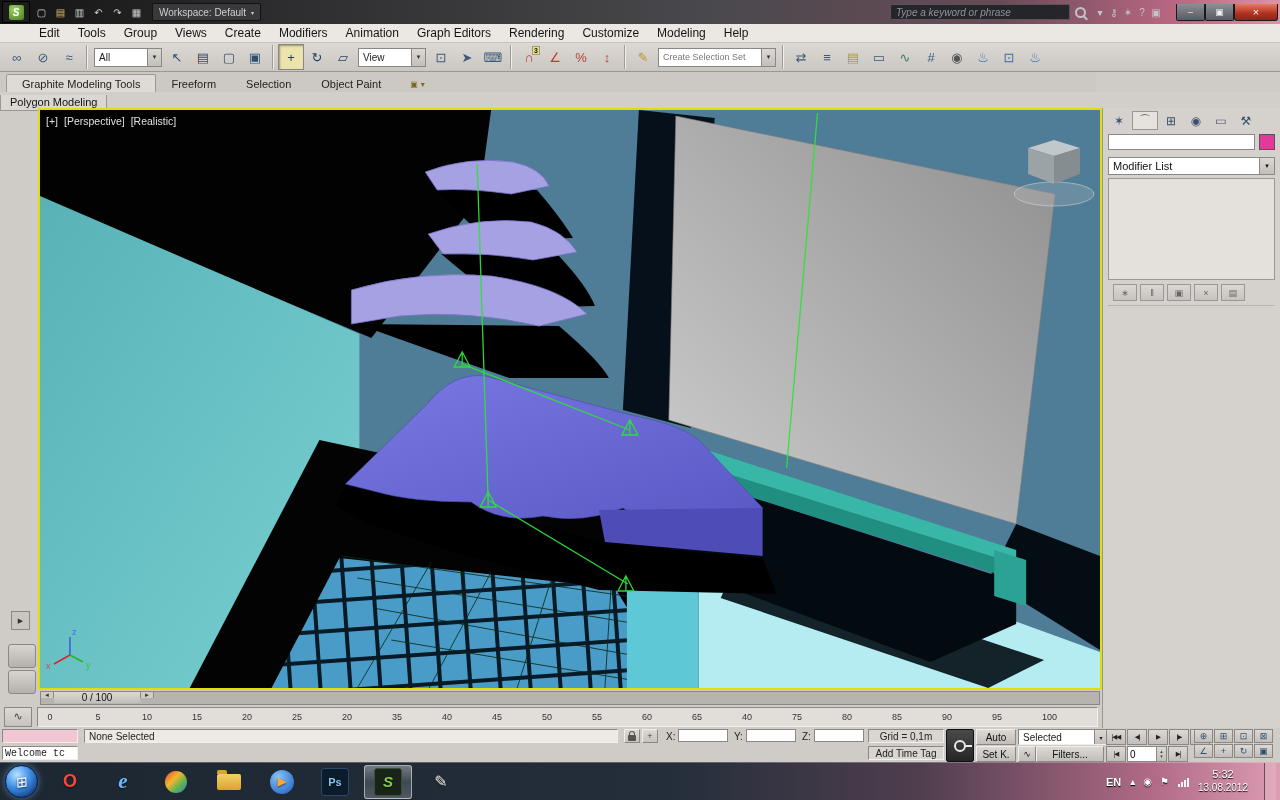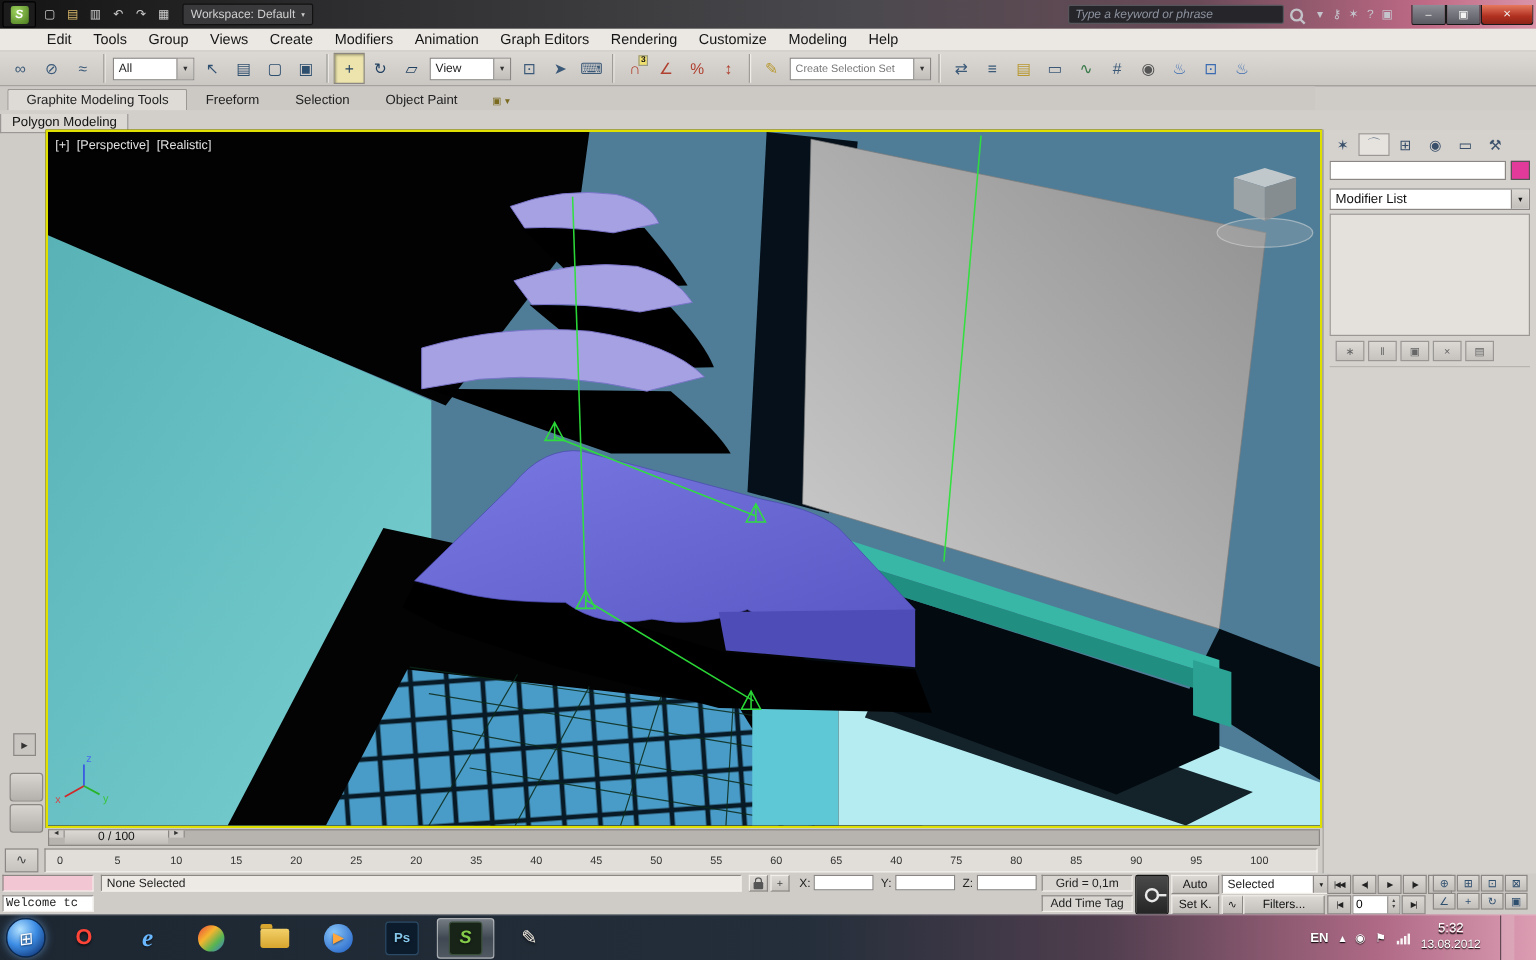--- a/index.html
+++ b/index.html
@@ -190,21 +190,21 @@
   .tb-slot[data-app="taskbar-folder"] .tb-tile:before{content:"";position:absolute;left:0;top:-4px;width:10px;
     height:4px;background:#d8a52e;border-radius:2px 2px 0 0}
   .tb-slot[data-app="taskbar-mediaplayer"] .tb-tile{border-radius:50%;width:24px;height:24px;
     background:radial-gradient(circle at 35% 30%,#86c4f8,#1a5ac2)}
   .tb-slot[data-app="taskbar-mediaplayer"] .tb-glyph{font-size:11px}
   .tb-slot[data-app="taskbar-photoshop"] .tb-tile{background:#0c1c2c;border:1px solid #2a4a66;border-radius:3px}
   .tb-slot[data-app="taskbar-photoshop"] .tb-glyph{font-size:11px;font-weight:bold}
   .tb-slot[data-app="taskbar-3dsmax"] .tb-tile{background:#192419;border:1px solid #3a4f3a;border-radius:3px}
   .tb-slot[data-app="taskbar-3dsmax"] .tb-glyph{font-style:italic;font-size:15px}
   .tb-slot[data-app="taskbar-paint"] .tb-glyph{font-size:16px;font-weight:normal}
-  .tray{margin-left:auto;display:flex;align-items:center;gap:9px;color:#fff;padding-right:18px}
+  .tray{margin-left:auto;display:flex;align-items:center;gap:9px;color:#fff;padding-right:4px}
   .tray-lang{font-size:11px;font-weight:bold;text-shadow:0 1px 1px #000}
   .tray-ic{font-size:10px;text-shadow:0 1px 1px #000}
   .netbars{display:flex;align-items:flex-end;gap:1px;height:10px}
   .netbars i{display:block;width:2px;background:#fff;opacity:.92}
   .clock{text-align:center;font-size:11px;line-height:1.25;color:#fff;text-shadow:0 1px 1px #000}
   .clock .date{font-size:10px}
   .showdesk{width:11px;height:38px;margin-left:7px;background:rgba(255,255,255,.16);
     border-left:1px solid rgba(0,0,0,.55)}
 </style>
 </head>

